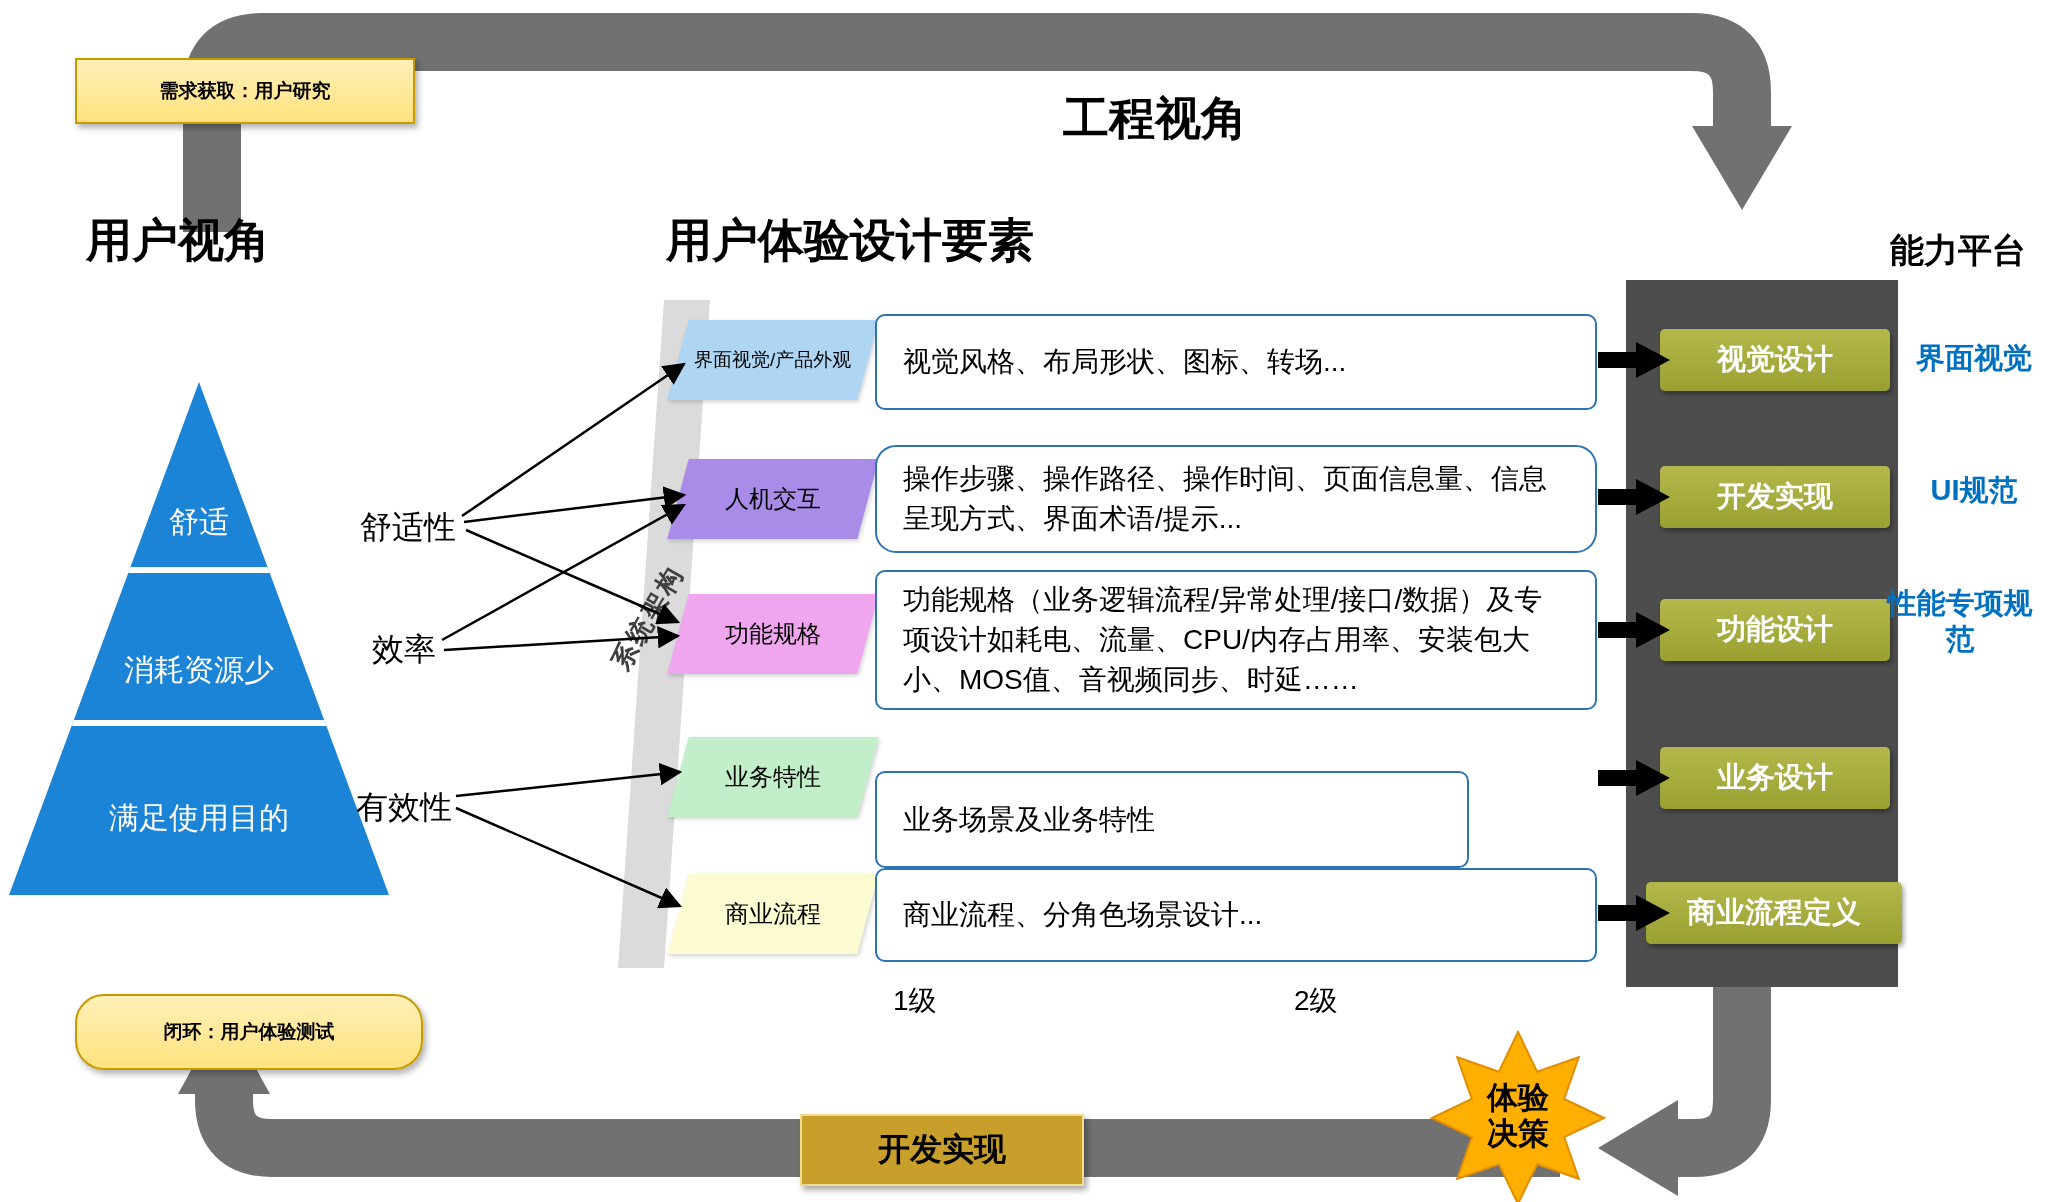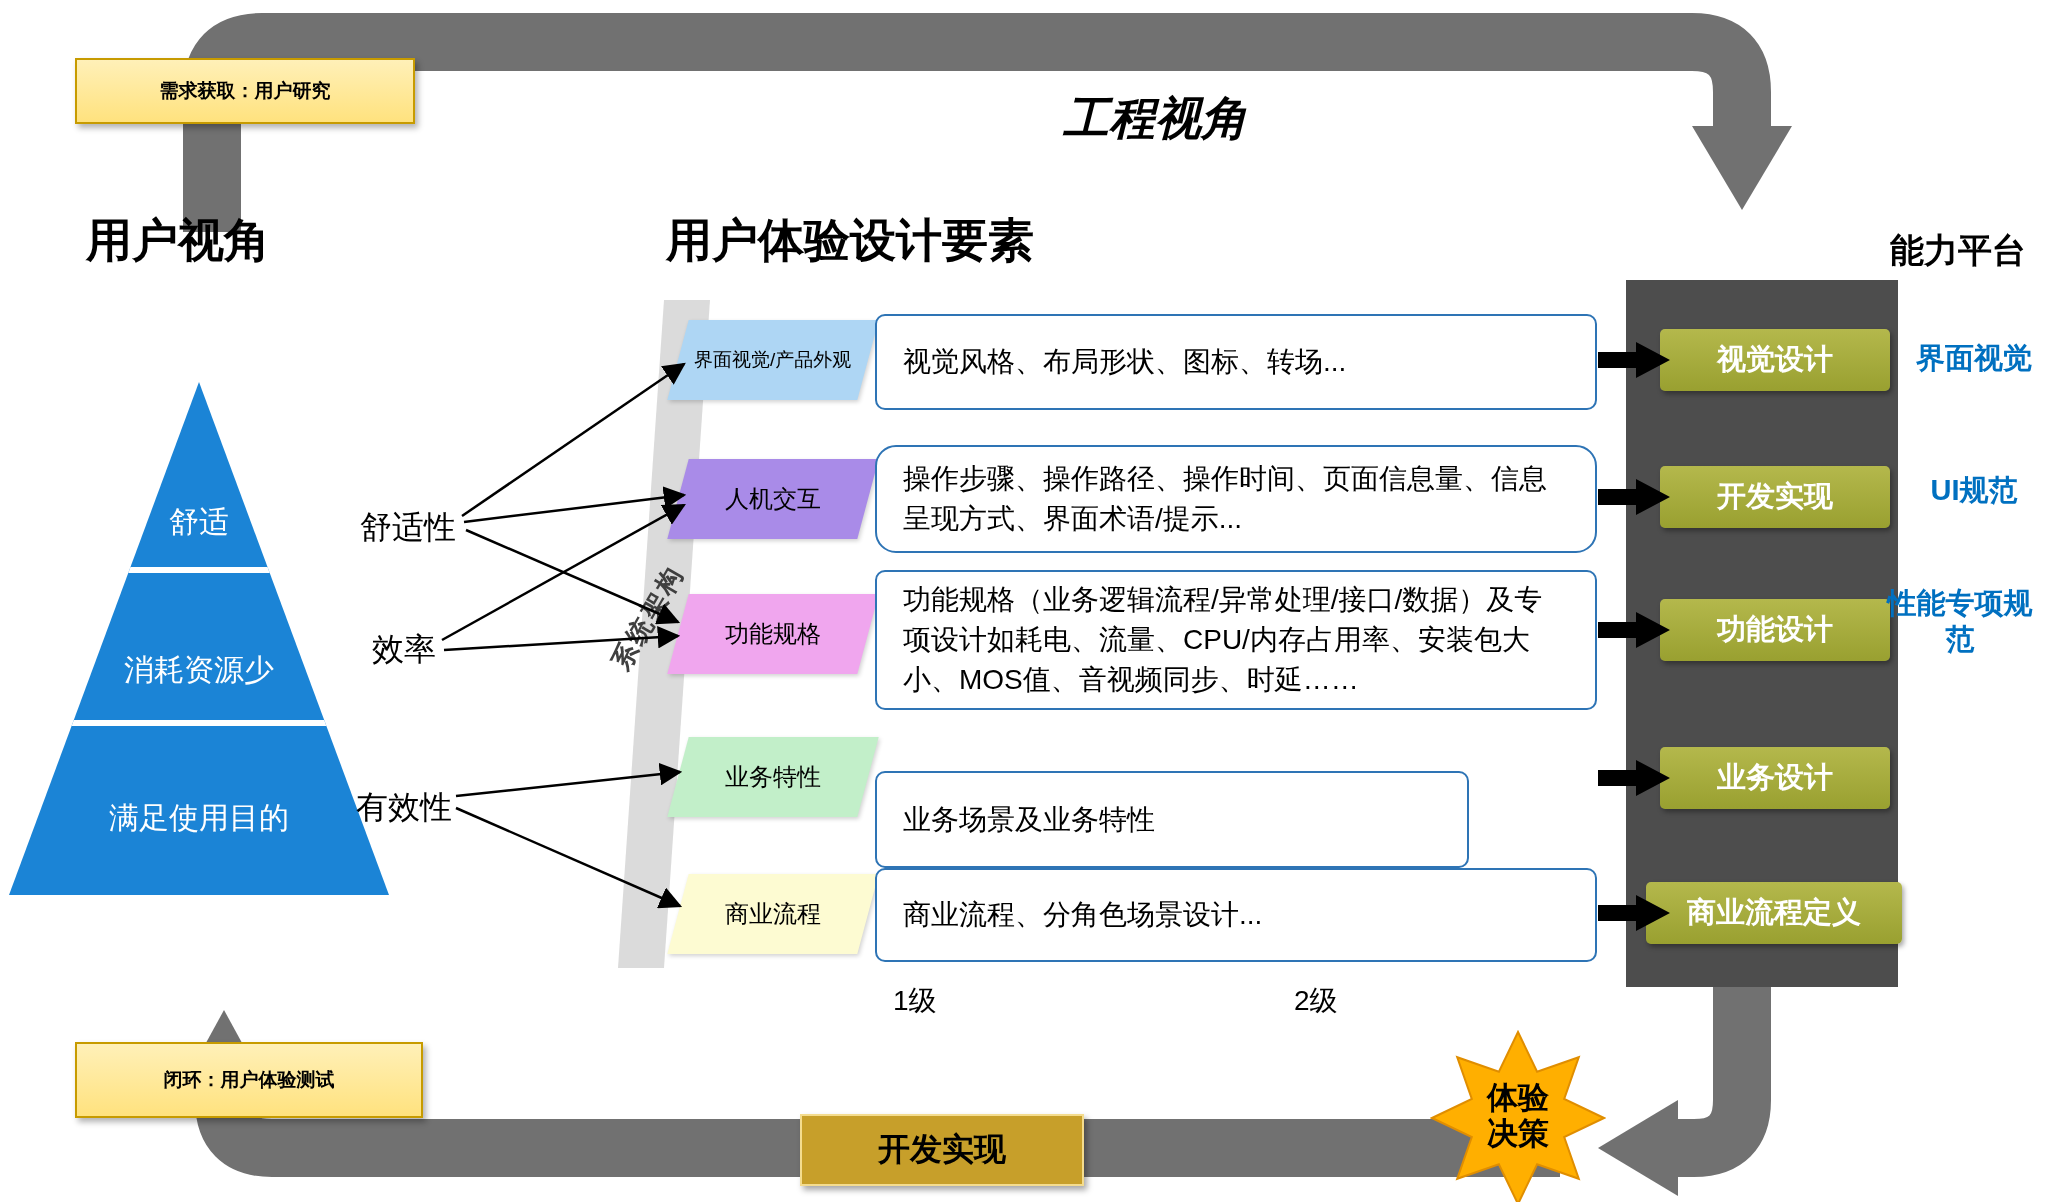--- a/index.html
+++ b/index.html
@@ -92,27 +92,27 @@
       <polygon points="199,382 389,895 9,895" fill="#1B84D6"></polygon>
       <g clip-path="url(#pyrclip)">
         <rect x="0" y="567" width="400" height="6" fill="#ffffff"></rect>
         <rect x="0" y="720" width="400" height="6" fill="#ffffff"></rect>
       </g>
     </g>
 
     <polygon points="664,300 710,300 664,968 618,968" fill="#D9D9D9" opacity="0.95"></polygon>
   </svg>
 
-  <div class="abs h1" style="left:1063px; top:88px;font-style:italic;">工程视角</div>
+  <div class="abs h1" style="left:1063px; top:88px;">工程视角</div>
   <div class="abs h1" style="left:86px; top:210px;">用户视角</div>
   <div class="abs h1" style="left:666px; top:210px;">用户体验设计要素</div>
   <div class="abs h2" style="left:1890px; top:228px;">能力平台</div>
 
   <div class="abs callout" style="left:48px; top:58px; width:336px; height:62px;">需求获取：用户研究</div>
-  <div class="abs callout" style="left:48px; top:1042px; width:344px; height:72px;">闭环：用户体验测试</div>
+  <div class="abs callout" style="left:48px; top:994px; width:344px; height:72px;border-radius:29px;">闭环：用户体验测试</div>
 
   <div class="abs pyr-label" style="left:49px; top:502px;">舒适</div>
   <div class="abs pyr-label" style="left:49px; top:650px;">消耗资源少</div>
   <div class="abs pyr-label" style="left:49px; top:798px;">满足使用目的</div>
 
   <div class="abs quality" style="left:360px; top:506px;">舒适性</div>
   <div class="abs quality" style="left:372px; top:628px;">效率</div>
   <div class="abs quality" style="left:356px; top:786px;">有效性</div>
 
   <div class="abs band-text" style="left:590px; top:600px;">系统架构</div>

